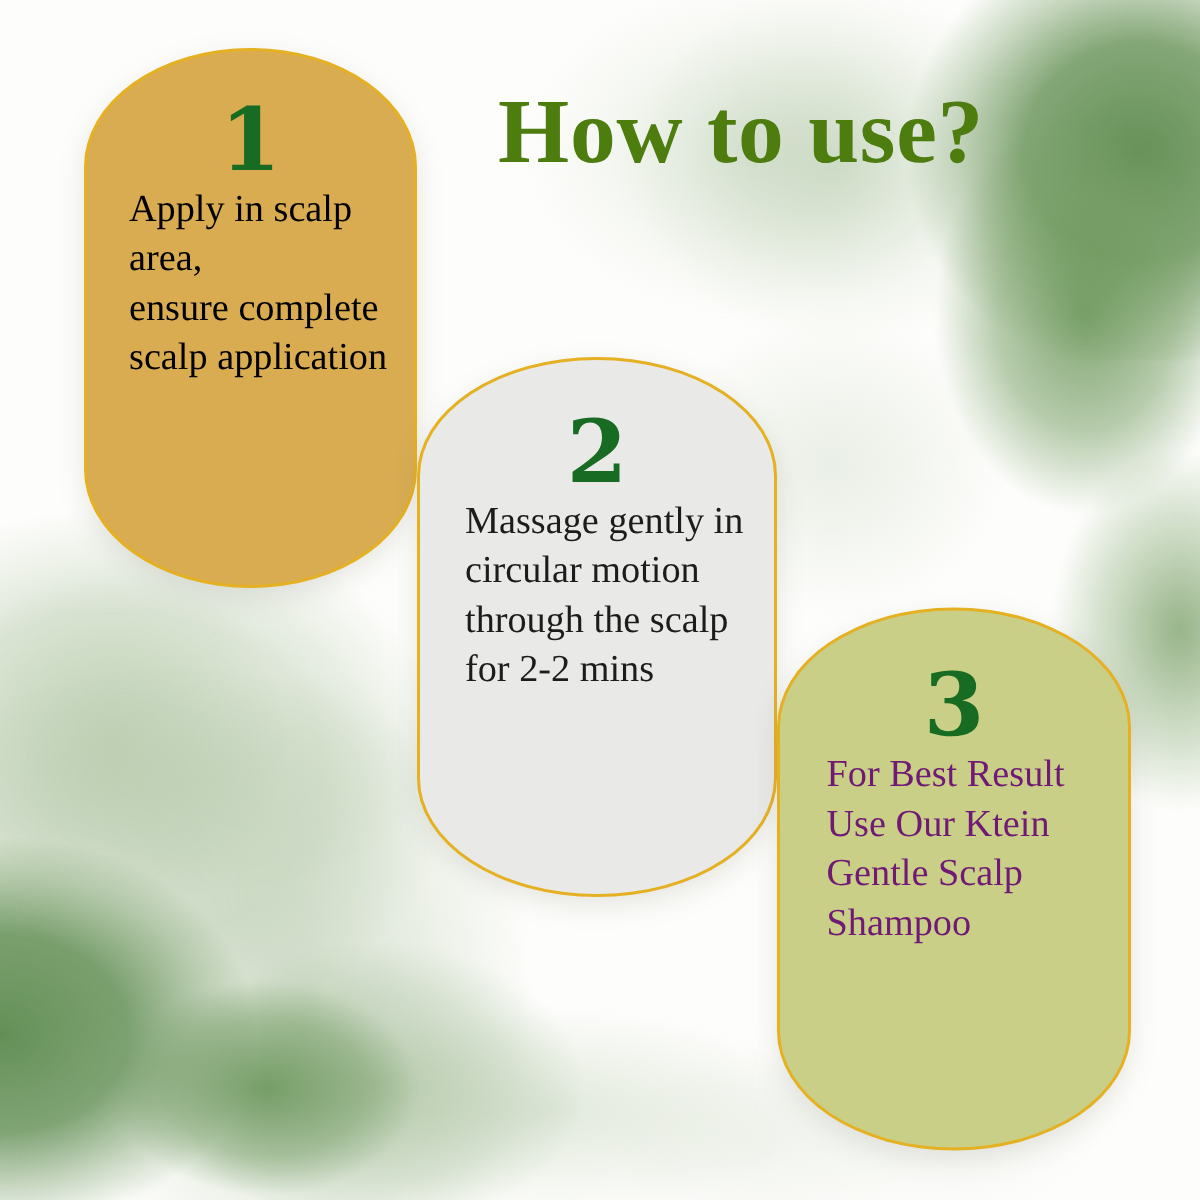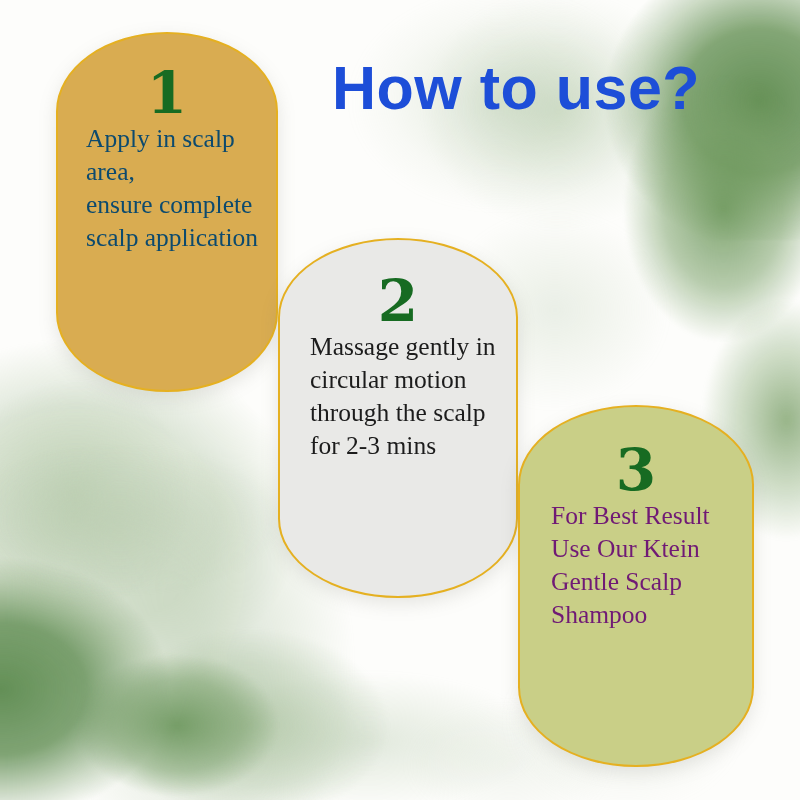--- a/index.html
+++ b/index.html
@@ -134,23 +134,23 @@
   }
 
   
   .title {
     position: absolute;
     left: 332px;
     top: 58px;
     font-size: 61px;
     line-height: 1.0;
     font-weight: 700;
-    color: #1d4ed8;
+    color: #4d7c0f;
     letter-spacing: 0.5px;
-    font-family: Liberation Sans, sans-serif;
+    font-family: Liberation Serif, serif;
     white-space: nowrap;
   }
 
   
   .card {
     position: absolute;
     box-sizing: border-box;
     border: 2.5px solid #e5b021;
     border-radius: 50% / 22%;
     box-shadow: 0 6px 18px rgba(120,120,110,0.18);
@@ -181,21 +181,21 @@
     text-align: left;
   }
 
   
   #card-1 {
     left: 56px; top: 32px;
     width: 222px; height: 360px;
     background: #d9ac51;
   }
   #card-1 .card-inner { padding-top: 30px; }
-  #card-1 .card-body { color: #0c4a6e; padding-left: 12px; }
+  #card-1 .card-body { color: #000000; padding-left: 12px; }
 
   
   #card-2 {
     left: 278px; top: 238px;
     width: 240px; height: 360px;
     background: #e9e9e7;
   }
   #card-2 .card-inner { padding-top: 32px; }
   #card-2 .card-body { color: #1c1c1c; padding-left: 16px; }
 
@@ -247,21 +247,21 @@
 scalp application</div>
     </div>
   </div>
 
   <div class="card" id="card-2">
     <div class="card-inner">
       <div class="card-num">2</div>
       <div class="card-body">Massage gently in
 circular motion
 through the scalp
-for 2-3 mins</div>
+for 2-2 mins</div>
     </div>
   </div>
 
   <div class="card" id="card-3">
     <div class="card-inner">
       <div class="card-num">3</div>
       <div class="card-body">For Best Result
 Use Our Ktein
 Gentle Scalp
 Shampoo</div>

